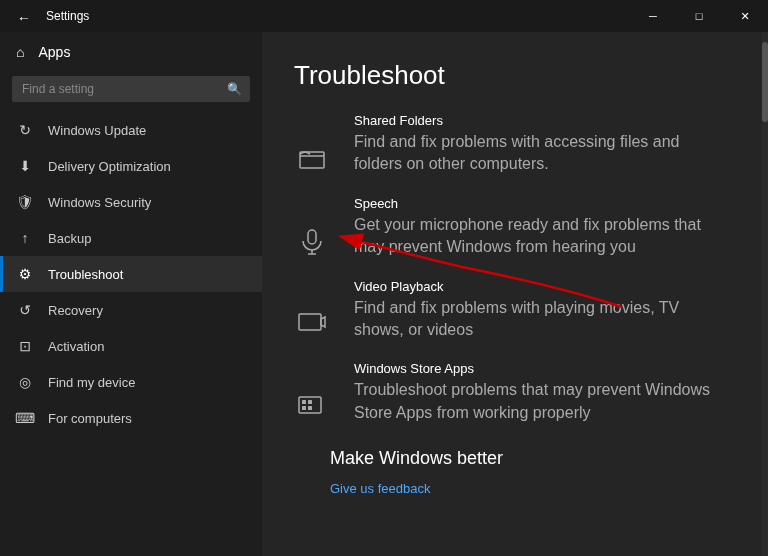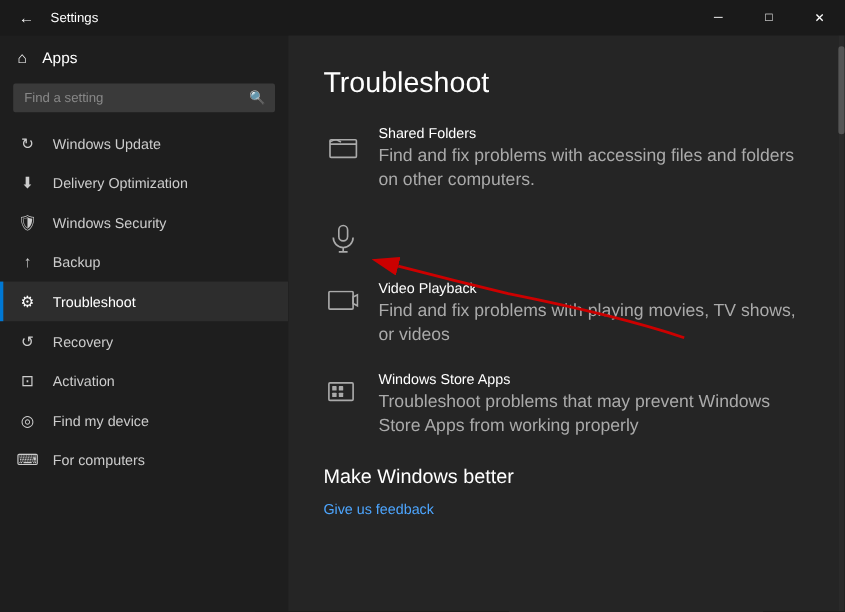--- a/index.html
+++ b/index.html
@@ -159,22 +159,22 @@
 
     .page-title {
       font-size: 26px;
       font-weight: 300;
       color: #ffffff;
       margin-bottom: 22px;
     }
 
     .troubleshoot-item {
       display: flex;
-      align-items: flex-start;
-      gap: 14px;
+      align-items: flex-end;
+      gap: 24px;
       margin-bottom: 20px;
     }
     .item-icon-box {
       width: 36px;
       height: 36px;
       display: flex;
       align-items: center;
       justify-content: center;
       flex-shrink: 0;
       margin-top: 2px;
@@ -309,20 +309,24 @@
     </div>
 
     <div class="troubleshoot-item">
       <div class="item-icon-box">
         <svg width="28" height="28" viewBox="0 0 28 28" fill="none">
           <rect x="10" y="3" width="8" height="14" rx="4" stroke="#aaa" stroke-width="1.5" fill="none"></rect>
           <path d="M5 14 a9 9 0 0 0 18 0" stroke="#aaa" stroke-width="1.5" fill="none"></path>
           <line x1="14" y1="23" x2="14" y2="27" stroke="#aaa" stroke-width="1.5"></line>
           <line x1="10" y1="27" x2="18" y2="27" stroke="#aaa" stroke-width="1.5"></line>
         </svg>
+      </div>
+      <div class="item-text-block">
+        <div class="item-title">Speech</div>
+        <div class="item-desc">Get your microphone ready and fix problems that may prevent Windows from hearing you</div>
       </div>
     </div>
 
     <div class="troubleshoot-item">
       <div class="item-icon-box">
         <svg width="28" height="20" viewBox="0 0 28 20" fill="none">
           <rect x="1" y="1" width="22" height="16" rx="1" stroke="#aaa" stroke-width="1.5" fill="none"></rect>
           <path d="M23 6 L27 4 L27 14 L23 12 Z" stroke="#aaa" stroke-width="1.5" fill="none"></path>
         </svg>
       </div>
@@ -353,21 +357,21 @@
         <defs>
           <marker id="arrowhead" markerWidth="10" markerHeight="7" refX="0" refY="3.5" orient="auto">
             <polygon points="0 0, 10 3.5, 0 7" fill="#cc0000"></polygon>
           </marker>
         </defs>
         <path d="M 310 80 Q 250 60 150 40 Q 100 28 50 15" stroke="#cc0000" stroke-width="2.5" fill="none" marker-end="url(#arrowhead)"></path>
       </svg>
     </div>
 
 
-    <div style="margin-top:16px;">
+    <div style="margin-top:16px;margin-left:36px;">
       <h2 class="section-heading">Make Windows better</h2>
       <a class="link-text">Give us feedback</a>
     </div>
 
   </div>
 
   <div class="scrollbar-track">
     <div class="scrollbar-thumb"></div>
   </div>
 

